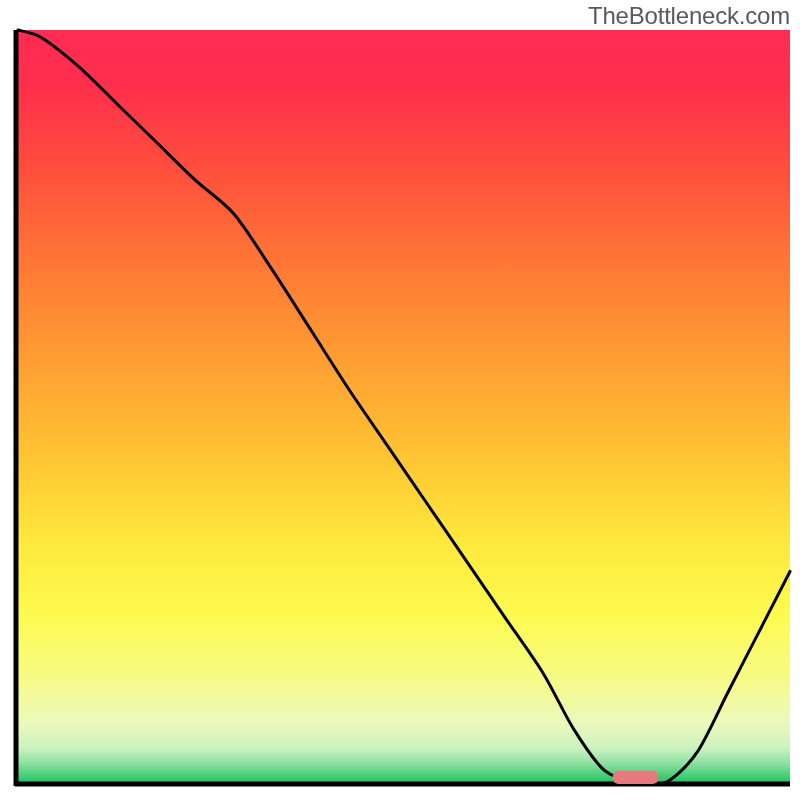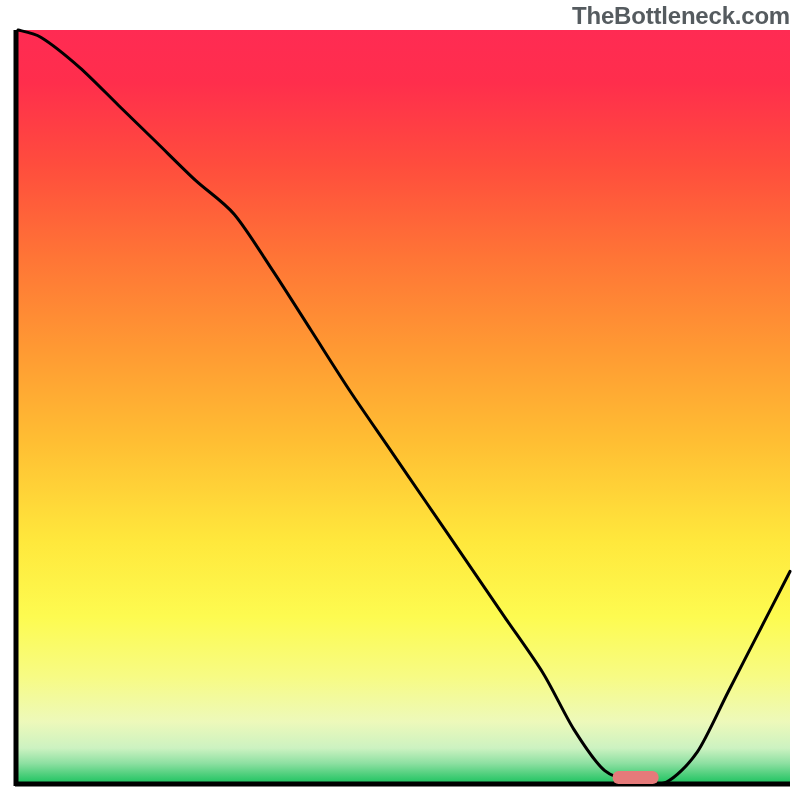--- a/index.html
+++ b/index.html
@@ -15,21 +15,21 @@
     position: relative;
     width: 800px;
     height: 800px;
   }
   .watermark {
     position: absolute;
     top: 2px;
     right: 10px;
     color: #555b5f;
     font-size: 24px;
-    font-weight: 700;
+    font-weight: 400;
     letter-spacing: -0.2px;
     text-align: right;
   }
   svg {
     display: block;
   }
 </style>
 </head>
 <body>
 

